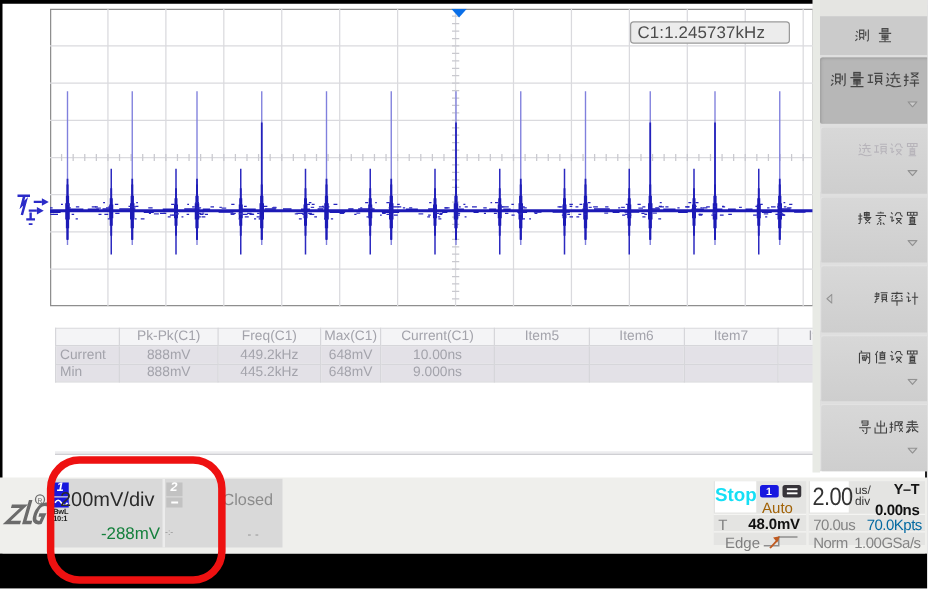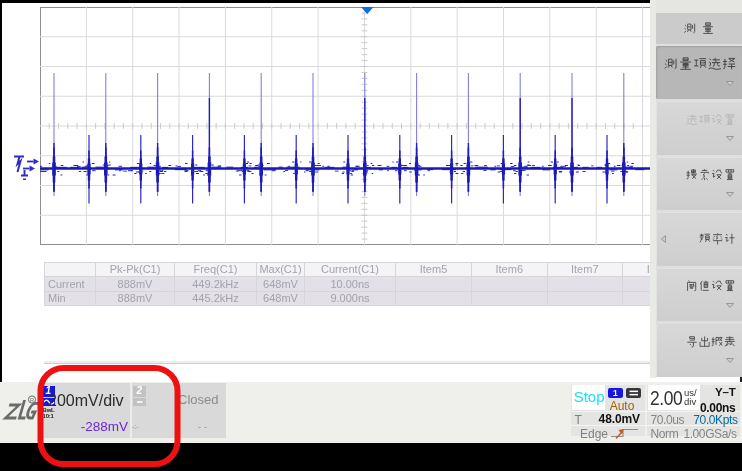--- a/index.html
+++ b/index.html
@@ -606,20 +606,21 @@
 
 <svg class="abs" style="left:12px;top:150px" width="28" height="30" fill="none" stroke="#2b2bc8">
 <path d="M2 6.5 h10 M7.5 6.5 l-2 7.5 3 -3 -3 11" stroke-width="2"></path>
 <path d="M15 11.5 h6.5" stroke-width="1.8"></path>
       <path d="M21.5 8.5 L27 11.5 L21.5 14.5 Z" fill="#2b2bc8" stroke="none"></path>
 <path d="M11 18.5 h6.5" stroke-width="1.8"></path>
       <path d="M17.5 15.5 L23 18.5 L17.5 21.5 Z" fill="#2b2bc8" stroke="none"></path>
 <path d="M12.5 20 v5 M9 25.5 h7 M11 29.5 h3" stroke-width="1.9"></path>
 </svg>
 
+<div id="c1box">C1:1.245737kHz</div>
 
 <div id="tabwrap">
       <table id="mtab">
         <colgroup>
           <col style="width:51px">
           <col style="width:79px">
           <col style="width:82px">
           <col style="width:48px">
           <col style="width:91px">
           <col style="width:76px">
@@ -761,57 +762,57 @@
   <div id="chbox">
     <div class="abs" style="left:89.5px;top:0;width:2px;height:55px;background:#ececec"></div>
     <div class="abs" style="left:1.5px;top:3px;width:13.5px;height:10.5px;background:#1717dd;color:#fff;font-size:10px;font-weight:bold;font-style:italic;text-align:center;line-height:10px">1</div>
     <div class="abs" style="left:1.5px;top:14.5px;width:13.5px;height:8px;background:#1717dd">
       <svg width="13" height="8" style="display:block">
             <path d="M2 4.2 q2.5 -4 5 0 t5 0" stroke="#fff" stroke-width="1.3" fill="none"></path>
           </svg>
     </div>
     <div class="abs" style="left:2.5px;top:23.5px;width:18px;font-size:6px;font-weight:bold;color:#222;line-height:6.5px;letter-spacing:-0.2px;white-space:nowrap">BwL<br>10:1</div>
     <div class="abs" style="left:8px;top:8.5px;width:68px;text-align:center;font-size:16px;color:#2b2b2b">200mV/div</div>
-    <div class="abs" style="left:20px;top:35.5px;width:68px;text-align:right;font-size:13.5px;color:#6d28d9">-288mV</div>
+    <div class="abs" style="left:20px;top:35.5px;width:68px;text-align:right;font-size:13.5px;color:#15803d">-288mV</div>
     <div class="abs" style="left:92.5px;top:3px;width:13.5px;height:10.5px;background:#c2c2c2;color:#fff;font-size:10px;font-weight:bold;font-style:italic;text-align:center;line-height:10px">2</div>
     <div class="abs" style="left:92.5px;top:14.5px;width:13.5px;height:8px;background:#c2c2c2">
           <svg width="13.5" height="8" style="display:block">
             <rect x="4" y="3.2" width="5.5" height="1.6" fill="#fff"></rect>
           </svg>
         </div>
     <div class="abs" style="left:92px;top:40px;font-size:7px;color:#909090">-:-</div>
     <div class="abs" style="left:138px;top:9px;font-size:13px;color:#8c8c8c">Closed</div>
     <div class="abs" style="left:158px;top:39px;font-size:9px;color:#909090;letter-spacing:3px">--</div>
   </div>
 
   <div id="trig">
     <div class="abs" style="left:0;top:26.5px;width:73.5px;height:1px;background:#f4f4f2"></div>
     <div class="abs" style="left:0;top:40.5px;width:73.5px;height:1px;background:#f4f4f2"></div>
-    <div class="ws" style="left:1px;top:0.5px;width:32.5px;height:25px;color:#17dff5;font-weight:normal;font-size:15px;text-align:right;line-height:23px">Stop</div>
+    <div class="ws" style="left:1px;top:0.5px;width:32.5px;height:25px;color:#17dff5;font-weight:bold;font-size:15px;text-align:right;line-height:23px">Stop</div>
     <div class="abs" style="left:36.5px;top:3px;width:15.5px;height:10px;background:#1717e0;border-radius:2px;color:#fff;font-size:8.5px;font-weight:bold;text-align:center;line-height:10px">1</div>
     <div class="abs" style="left:54.5px;top:3px;width:15.5px;height:10px;background:#37343a;border-radius:2px">
       <svg width="15.5" height="10" style="display:block">
             <rect x="3.5" y="2.6" width="8.5" height="1.5" fill="#fff"></rect>
             <rect x="3.5" y="5.9" width="8.5" height="1.5" fill="#fff"></rect>
           </svg>
     </div>
     <div class="abs" style="left:32px;top:15px;width:38px;text-align:center;font-size:12px;line-height:12px;color:#a16207">Auto</div>
     <div class="abs" style="left:3.5px;top:28.5px;font-size:12px;color:#808080">T</div>
     <div class="abs" style="left:20px;top:27.5px;width:49px;text-align:right;font-size:12px;letter-spacing:-0.1px;color:#111;font-weight:bold">48.0mV</div>
     <div class="abs" style="left:9px;top:42.5px;font-size:12px;color:#808080">Edge</div>
     <svg class="abs" style="left:39px;top:41px" width="30" height="13" fill="none">
       <path d="M1 10.5 H13 V3.5 H28" stroke="#8f8f8f" stroke-width="1.2"></path>
       <path d="M6 12.5 L12.5 5.5" stroke="#c05a20" stroke-width="1.4"></path>
       <path d="M14 3 l-5.5 1 3.2 4 Z" fill="#c05a20"></path>
     </svg>
   </div>
   <div id="horz">
     <div class="abs" style="left:0;top:26.5px;width:93px;height:1px;background:#f4f4f2"></div>
     <div class="abs" style="left:0;top:40.5px;width:93px;height:1px;background:#f4f4f2"></div>
-    <div class="ws" style="left:1.5px;top:0.5px;width:52px;height:25px">
+    <div class="ws" style="left:1.5px;top:0.5px;width:31px;height:25px">
       <span style="position:absolute;left:2px;top:1.5px;font-size:20px;color:#333;letter-spacing:-0.5px;transform:scaleX(0.87);transform-origin:0 0;display:inline-block">2.00</span>
       <span style="position:absolute;left:36px;top:2.5px;font-size:9.5px;color:#333;line-height:9.5px">us/<br>div</span>
     </div>
     <div class="abs" style="left:52px;top:1.5px;width:37px;text-align:right;font-size:11.5px;letter-spacing:-0.2px;color:#151515;font-weight:bold">Y–T</div>
     <div class="abs" style="left:33px;top:16px;width:56px;text-align:right;font-size:12px;letter-spacing:-0.3px;color:#111;font-weight:bold">0.00ns</div>
     <div class="abs" style="left:4px;top:28.5px;font-size:12px;letter-spacing:-0.4px;color:#848484">70.0us</div>
     <div class="abs" style="left:38px;top:28.5px;width:53px;text-align:right;font-size:12px;letter-spacing:-0.4px;color:#0369a1">70.0Kpts</div>
     <div class="abs" style="left:4px;top:42.5px;font-size:12px;letter-spacing:-0.4px;color:#848484">Norm</div>
     <div class="abs" style="left:34px;top:42.5px;width:56px;text-align:right;font-size:12px;letter-spacing:-0.4px;color:#848484">1.00GSa/s</div>
   </div>

